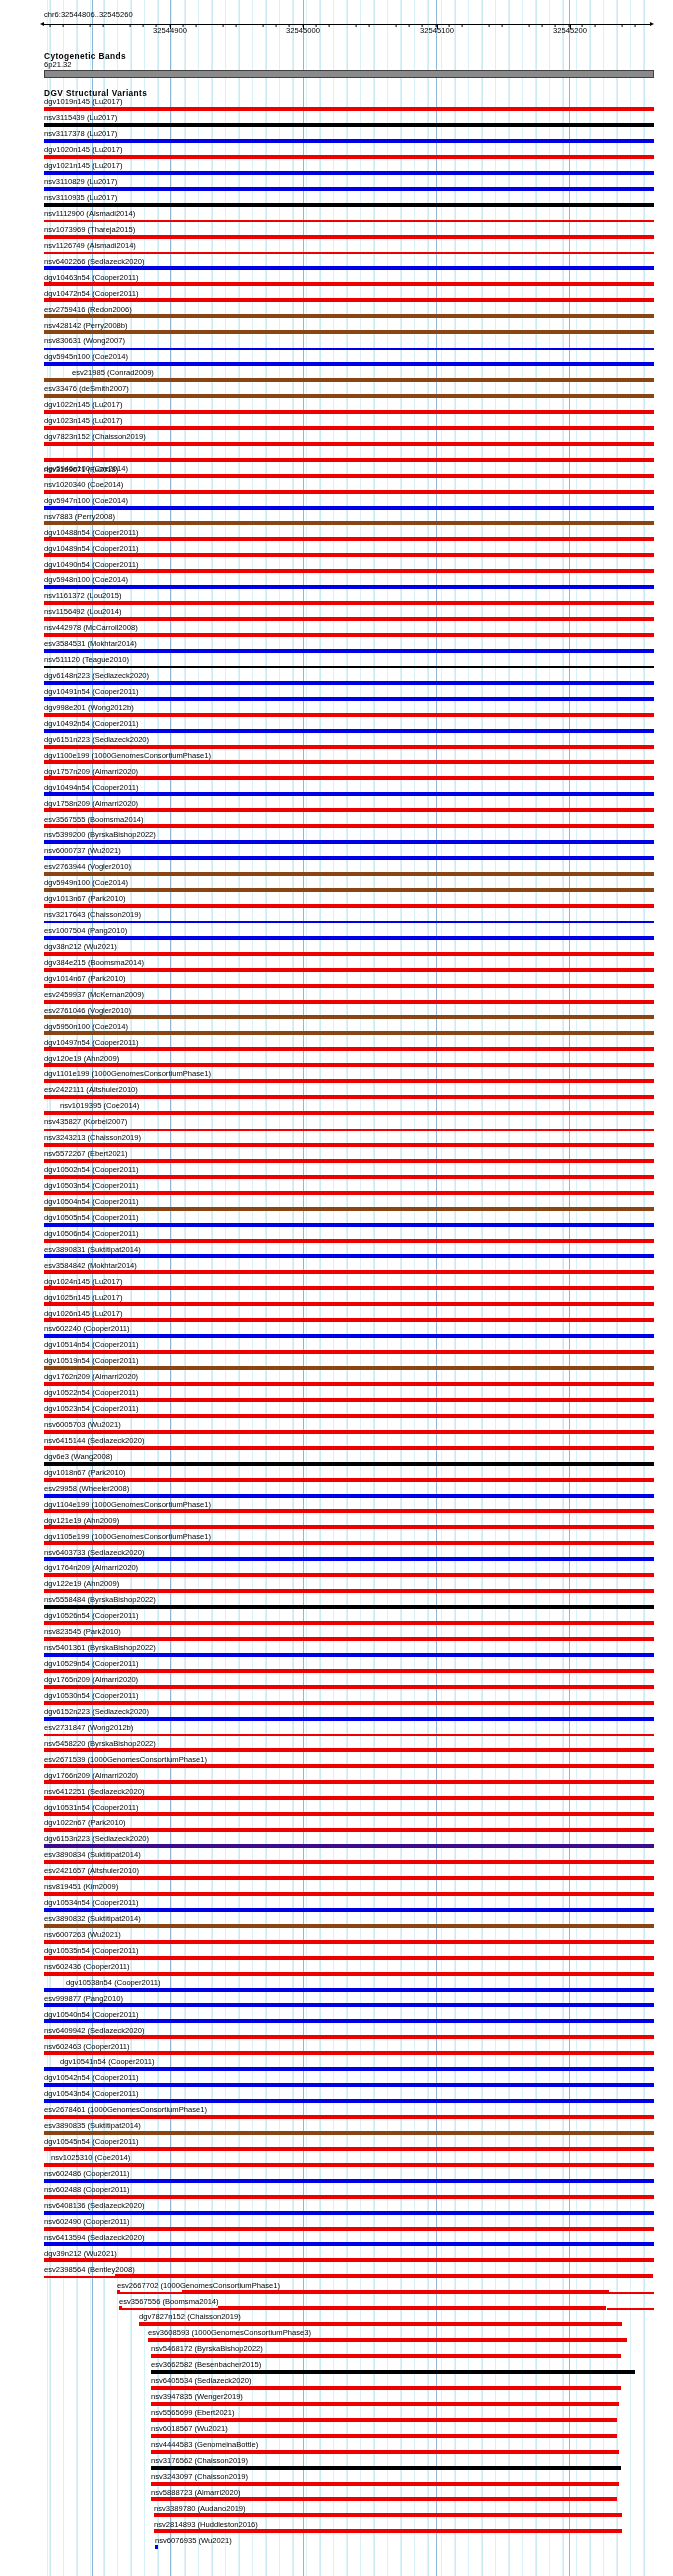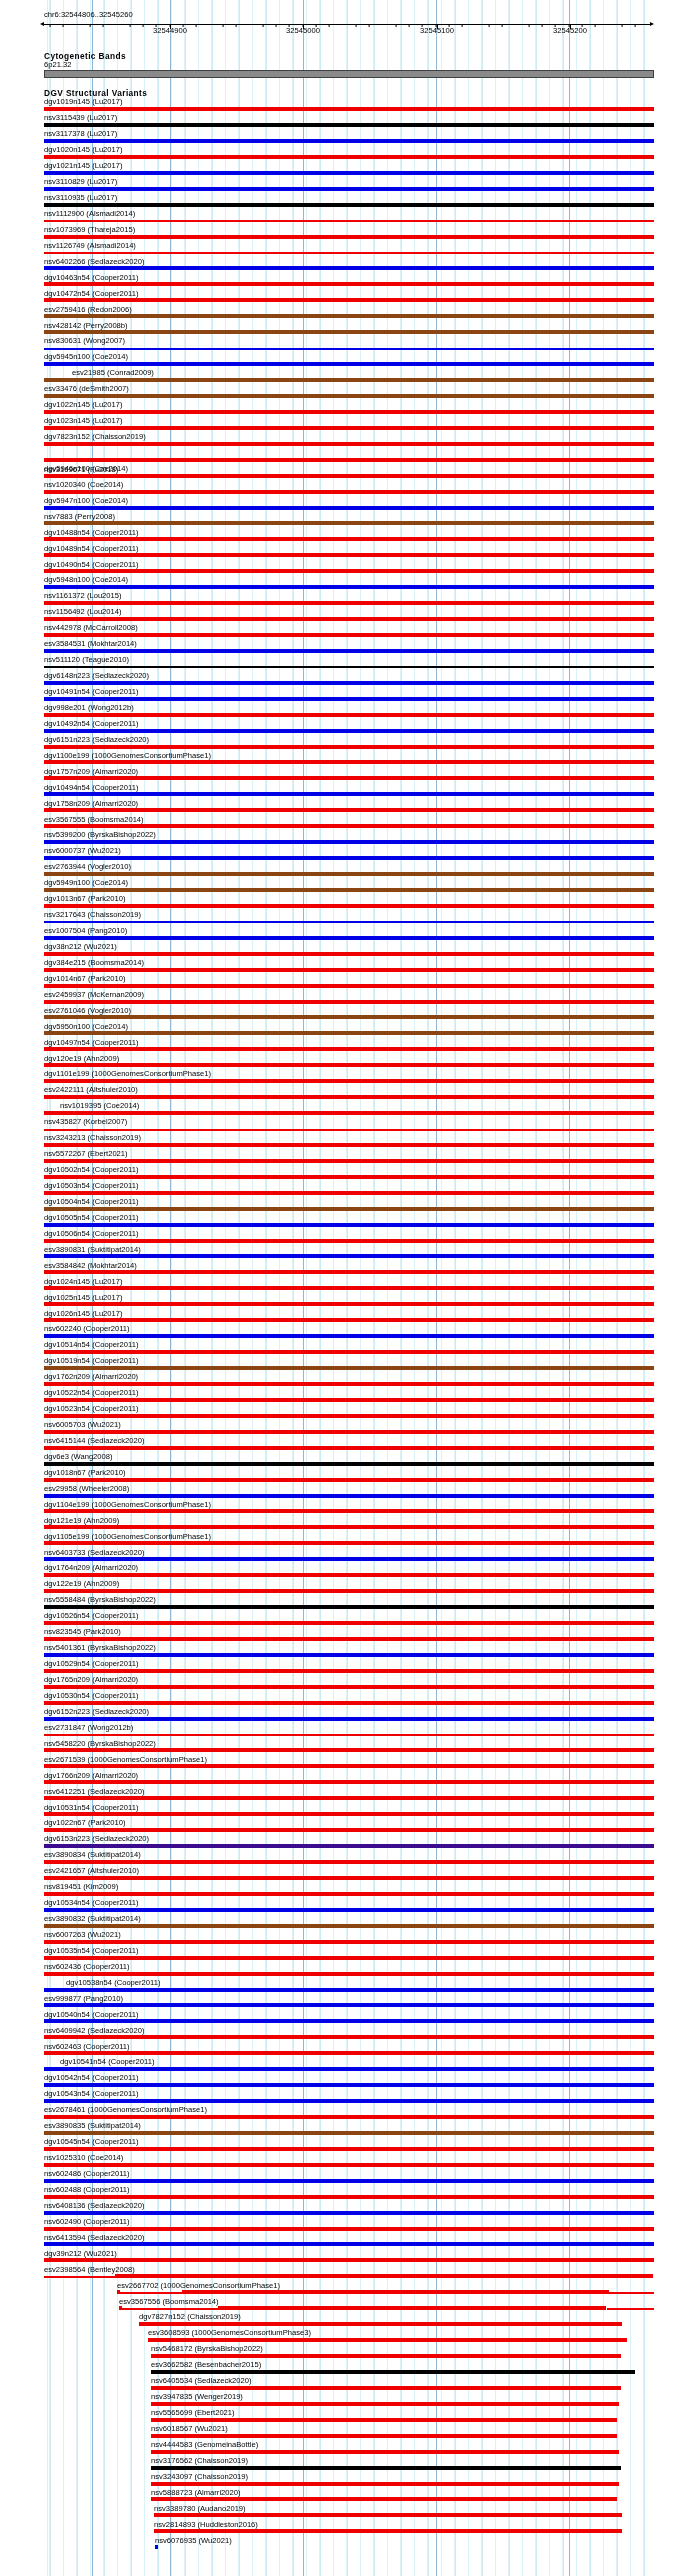--- a/index.html
+++ b/index.html
@@ -311,21 +311,21 @@
       <div class="vlabel" style="top: 2074px; left: 44px;">dgv10542n54 (Cooper2011)</div>
       <div class="vbar thick" style="left: 44px; width: 610px; top: 2083px; background: rgb(0, 0, 230);"></div>
       <div class="vlabel" style="top: 2090px; left: 44px;">dgv10543n54 (Cooper2011)</div>
       <div class="vbar thick" style="left: 44px; width: 610px; top: 2099px; background: rgb(0, 0, 230);"></div>
       <div class="vlabel" style="top: 2106px; left: 44px;">esv2678461 (1000GenomesConsortiumPhase1)</div>
       <div class="vbar thick" style="left: 44px; width: 610px; top: 2115px; background: rgb(238, 0, 0);"></div>
       <div class="vlabel" style="top: 2122px; left: 44px;">esv3890835 (Suktitipat2014)</div>
       <div class="vbar thick" style="left: 44px; width: 610px; top: 2131px; background: rgb(139, 69, 19);"></div>
       <div class="vlabel" style="top: 2138px; left: 44px;">dgv10545n54 (Cooper2011)</div>
       <div class="vbar thick" style="left: 44px; width: 610px; top: 2147px; background: rgb(238, 0, 0);"></div>
-      <div class="vlabel" style="top: 2154px; left: 44px;">nsv1025310 (Coe2014)</div>
+      <div class="vlabel" style="top: 2154px; left: 51px;">nsv1025310 (Coe2014)</div>
       <div class="vbar thick" style="left: 44px; width: 610px; top: 2163px; background: rgb(238, 0, 0);"></div>
       <div class="vlabel" style="top: 2170px; left: 44px;">nsv602486 (Cooper2011)</div>
       <div class="vbar thick" style="left: 44px; width: 610px; top: 2179px; background: rgb(0, 0, 230);"></div>
       <div class="vlabel" style="top: 2186px; left: 44px;">nsv602488 (Cooper2011)</div>
       <div class="vbar thick" style="left: 44px; width: 610px; top: 2195px; background: rgb(238, 0, 0);"></div>
       <div class="vlabel" style="top: 2202px; left: 44px;">nsv6408136 (Sedlazeck2020)</div>
       <div class="vbar thick" style="left: 44px; width: 610px; top: 2211px; background: rgb(0, 0, 230);"></div>
       <div class="vlabel" style="top: 2218px; left: 44px;">nsv602490 (Cooper2011)</div>
       <div class="vbar thick" style="left: 44px; width: 610px; top: 2227px; background: rgb(238, 0, 0);"></div>
       <div class="vlabel" style="top: 2234px; left: 44px;">nsv6413594 (Sedlazeck2020)</div>

